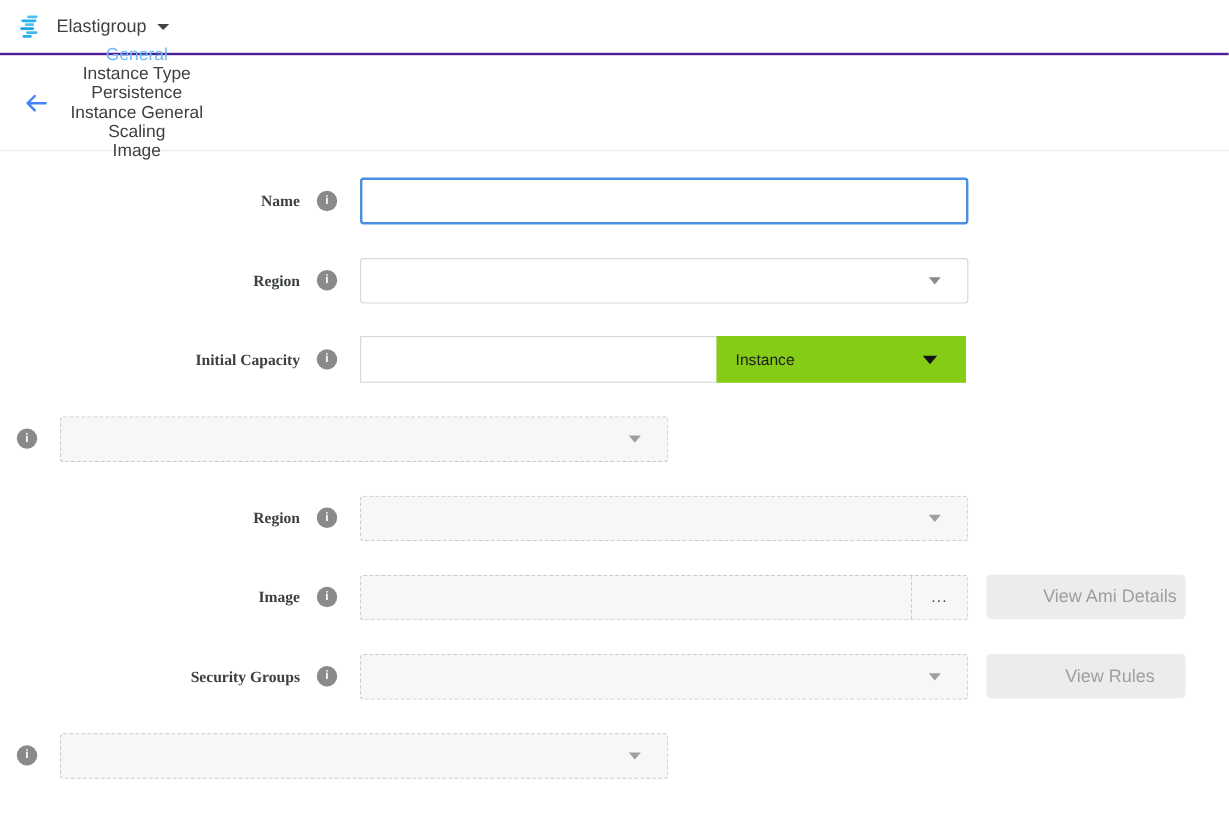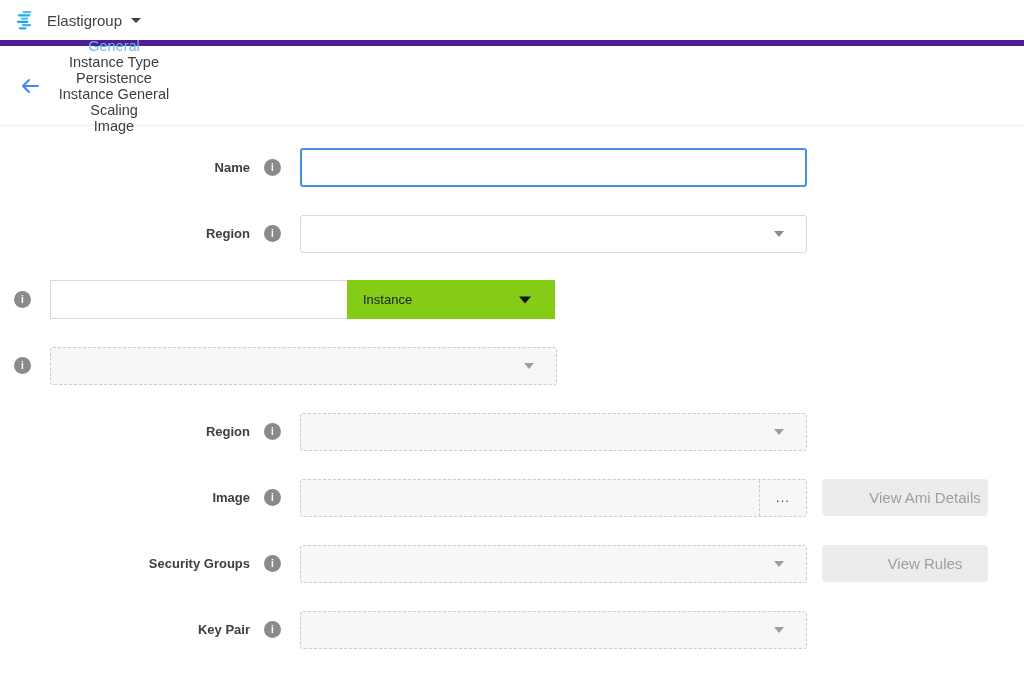--- a/index.html
+++ b/index.html
@@ -1,42 +1,42 @@
 <!DOCTYPE html>
 <html><head>
 <meta charset="utf-8">
 <style>
   * { box-sizing: border-box; margin: 0; padding: 0; }
   html, body { width: 1024px; height: 688px; background: #ffffff; overflow: hidden;
     font-family: "Liberation Sans", sans-serif; }
 
   
   .app-header { height: 46px; display: flex; align-items: center; padding-left: 14px;
-    border-bottom: 6px solid #4c1d95; }
+    border-bottom: 2px solid #4c1d95; }
   .logo { display: flex; align-items: center; }
   .app-title { margin-left: 10px; font-size: 15px; color: #424242; }
   .caret-hd { margin-left: 9px; width: 0; height: 0;
     border-left: 5px solid transparent; border-right: 5px solid transparent;
     border-top: 5px solid #424242; cursor: pointer; }
 
   
   .tab-bar { height: 80px; border-bottom: 1px solid #ececec; display: flex;
     align-items: center; position: relative; }
   .back-btn { position: absolute; left: 20px; top: 50%; transform: translateY(-50%);
     cursor: pointer; display: flex; }
   .tabs { display: flex; margin-left: 53px; flex-direction: column; }
   .tab { width: 122px; text-align: center; font-size: 14.5px; color: #3c4043;
     cursor: pointer; white-space: nowrap; }
   .tab.active { color: #6cb9f5; }
 
   
   .form { padding-top: 22px; }
   .row { display: flex; align-items: center; height: 39px; margin-bottom: 27px; }
   .flabel { width: 250px; text-align: right; font-size: 13px; font-weight: bold;
-    color: #3c4043; flex: none; }
+    color: #3c4043; flex: none; font-family: Liberation Serif, serif; }
   .info { width: 17px; height: 17px; border-radius: 50%; background: #8a8a8a;
     color: #ffffff; display: flex; align-items: center; justify-content: center;
     margin-left: 14px; flex: none; cursor: pointer; }
   .info span { font-size: 10px; font-weight: bold; line-height: 1; }
   .ctrl { margin-left: 19px; display: flex; align-items: center; height: 100%; }
 
   .txt-focused { width: 507px; height: 39px; border: 2px solid #4a90e2;
     border-radius: 3px; outline: none; padding: 0 10px; font-size: 14px;
     font-family: inherit; }
   .select { position: relative; width: 507px; height: 38px;
@@ -120,20 +120,21 @@
           <span>i</span>
         </span>
       <div class="ctrl">
         <div class="select">
           <span class="caret"></span>
         </div>
       </div>
     </div>
 
     <div class="row">
+      <label class="flabel">Initial Capacity</label>
       <span class="info">
           <span>i</span>
         </span>
       <div class="ctrl">
         <input class="ic-input" type="text" value="" style="">
         <div class="unit-select">
           <span>Instance</span>
           <span class="caret-dark"></span>
         </div>
       </div>
@@ -184,21 +185,20 @@
         </span>
       <div class="ctrl">
         <div class="select disabled">
           <span class="caret"></span>
         </div>
         <button class="gbtn">View Rules</button>
       </div>
     </div>
 
     <div class="row">
-      <label class="flabel">Key Pair</label>
       <span class="info">
           <span>i</span>
         </span>
       <div class="ctrl">
         <div class="select disabled">
           <span class="caret"></span>
         </div>
       </div>
     </div>
 

